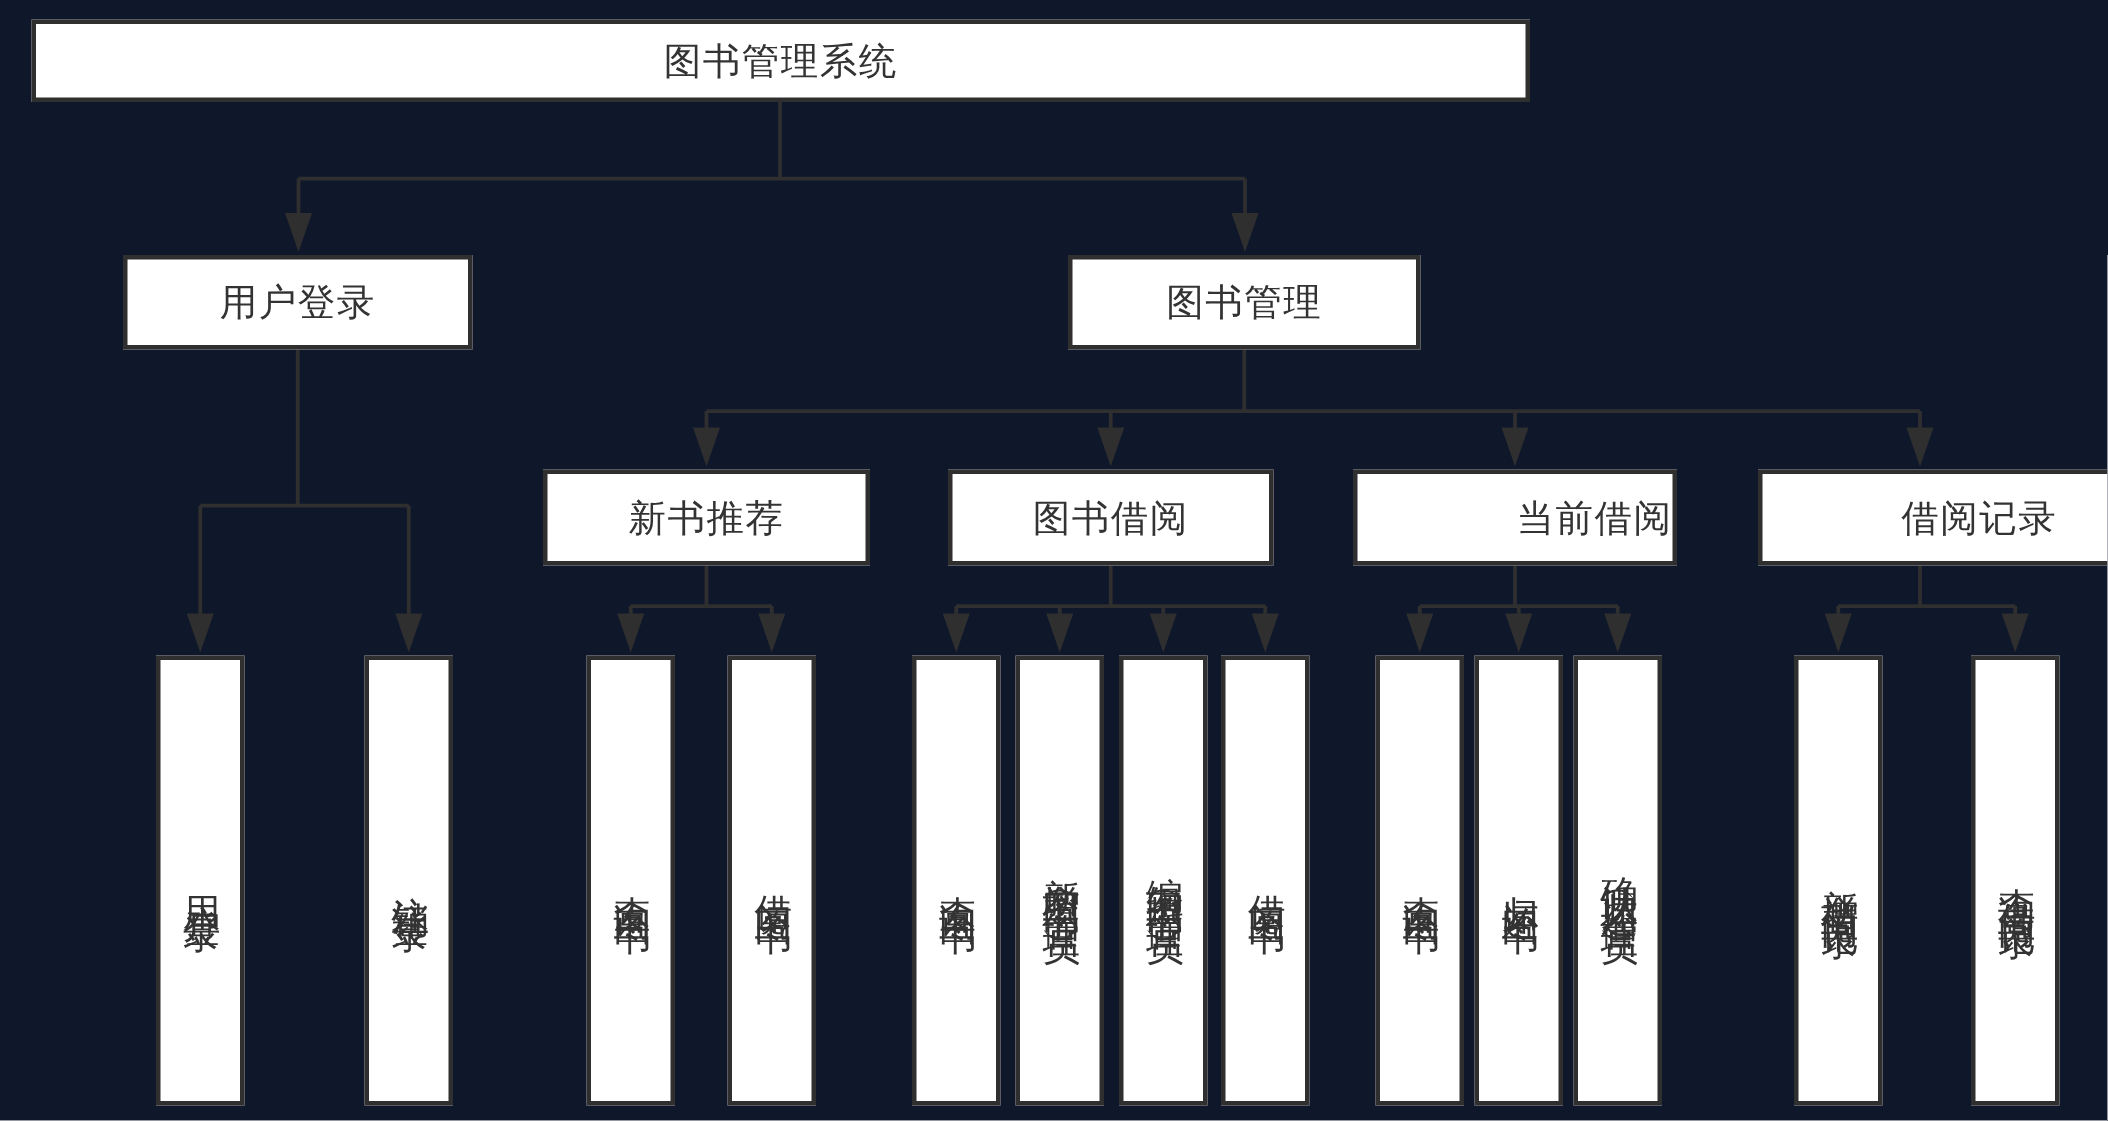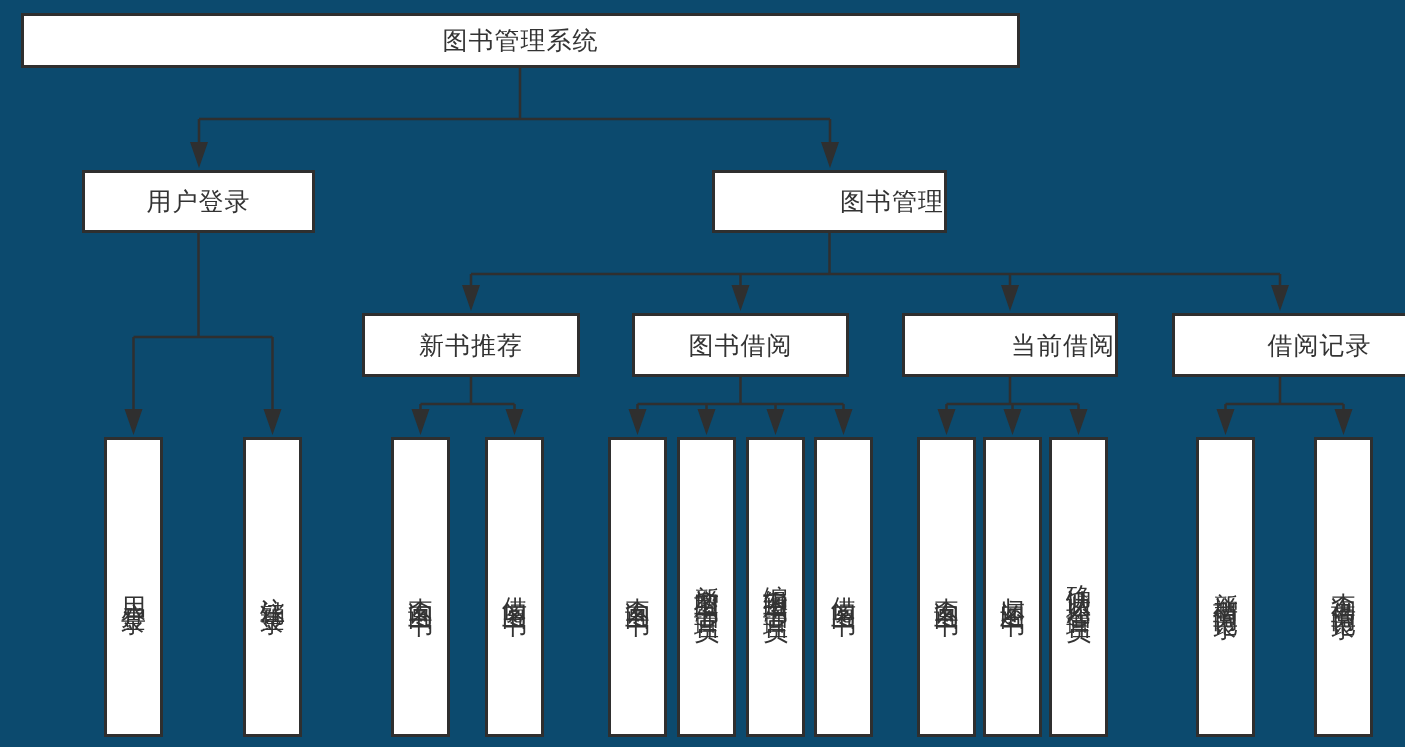--- a/index.html
+++ b/index.html
@@ -1,20 +1,20 @@
 <!DOCTYPE html>
 <html><head>
 <meta charset="utf-8">
 <style>
   html, body { margin: 0; padding: 0; background: #ffffff; }
   #stage {
     position: relative;
     width: 1405px;
     height: 747px;
-    background: #0c4a6e;
+    background: #0f172a;
     font-family: Liberation Serif, serif;
     overflow: hidden;
   }
   svg.connectors {
     position: absolute;
     left: 0; top: 0;
     width: 1405px; height: 747px;
   }
   svg.connectors path {
     fill: none;
@@ -103,21 +103,21 @@
     <polygon points="1334.5,409 1352.5,409 1343.5,435"></polygon>
   </svg>
 
   <div class="node" style="left:21px; top:13px; width:999px; height:55px;">
     <span>图书管理系统</span>
   </div>
 
   <div class="node" style="left:82px; top:170px; width:233px; height:63px;">
     <span>用户登录</span>
   </div>
-  <div class="node" style="left:712px; top:170px; width:235px; height:63px;justify-content:flex-end;">
+  <div class="node" style="left:712px; top:170px; width:235px; height:63px;">
     <span>图书管理</span>
   </div>
 
   <div class="node" style="left:632px; top:313px; width:217px; height:64px;">
     <span>图书借阅</span>
   </div>
   <div class="node" style="left:362px; top:313px; width:218px; height:64px;">
     <span>新书推荐</span>
   </div>
   <div class="node" style="left:902px; top:313px; width:216px; height:64px;justify-content:flex-end;">

